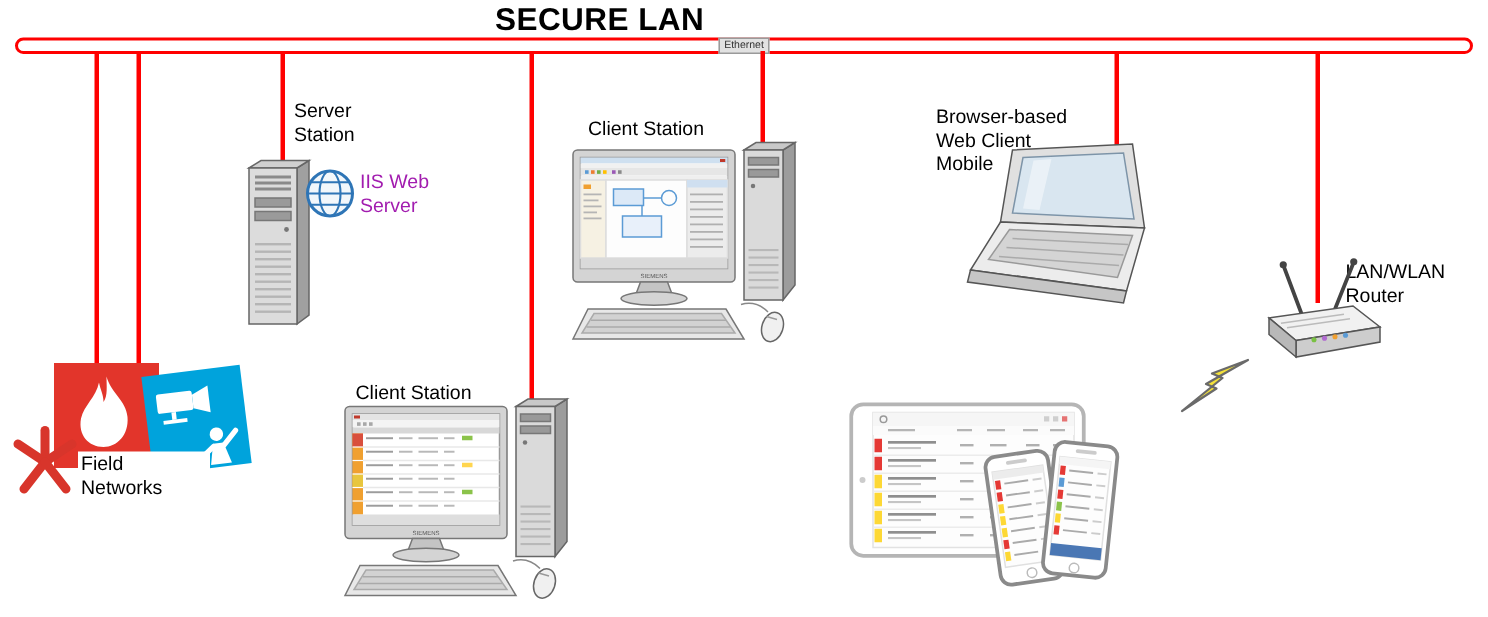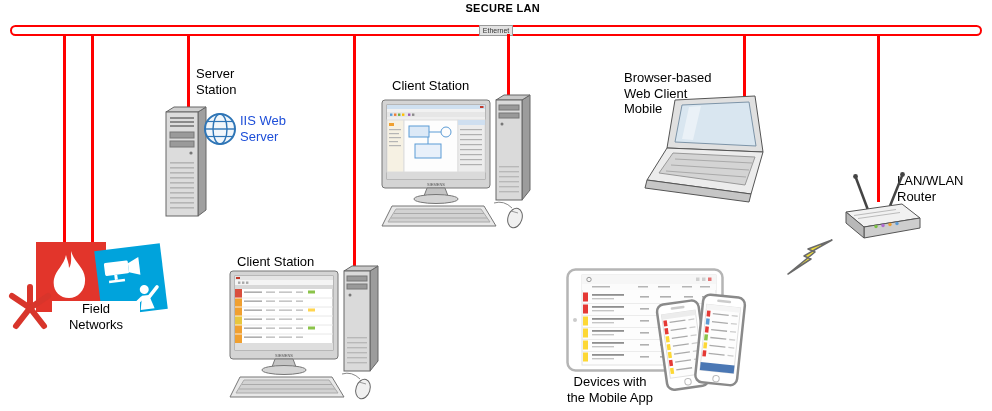--- a/index.html
+++ b/index.html
@@ -1,30 +1,30 @@
 <!DOCTYPE html>
 <html><head>
 <meta charset="utf-8">
 <style>
   * { margin:0; padding:0; box-sizing:border-box; }
   html,body { background:#fff; }
   body { font-family:"Liberation Sans", sans-serif; }
   .canvas { position:relative; width:992px; height:411px; background:#fff; overflow:hidden; }
-  .title { position:absolute; left:330px; top:2px; width:210px; text-align:right;
-           font-size:11px; font-weight:bold; color:#000; letter-spacing:.3px; }
+  .title { position:absolute; left:330px; top:2px; width:210px; text-align:left;
+           font-size:21px; font-weight:bold; color:#000; letter-spacing:.3px; }
   .bus { position:absolute; left:10px; top:25px; width:972px; height:11px;
          border:2.5px solid #ff0000; border-radius:6px; background:#fff;
          display:flex; align-items:center; justify-content:center; }
   .eth { font-size:7px; line-height:9px; background:#e2e2e2; border:1px solid #9a9a9a;
          padding:0 3px; color:#333; }
   .drop { position:absolute; width:3px; background:#ff0000; }
   .lbl { position:absolute; font-size:13px; line-height:15.5px; color:#000; white-space:pre-line; }
-  .center { text-align:center; }
+  .center { }
   .white-bg { background:#fff; padding:0 2px; }
-  .blue { color:#1d4ed8; }
+  .blue { color:#a21caf; }
   svg.dev { position:absolute; overflow:visible; }
 </style>
 </head>
 <body>
 
 <div class="canvas">
 
   <div class="title">SECURE LAN</div>
   <div class="bus">
     <span class="eth">Ethernet</span>
@@ -461,16 +461,14 @@
           <rect x="32" y="28" width="6" height="1.3"></rect>
         <rect x="32" y="36" width="6" height="1.3"></rect>
           <rect x="32" y="44" width="6" height="1.3"></rect>
         <rect x="32" y="52" width="6" height="1.3"></rect>
           <rect x="32" y="60" width="6" height="1.3"></rect>
       </g>
       <rect x="6" y="70" width="34" height="8" fill="#4a77b4"></rect>
     </g>
     <circle cx="23" cy="85" r="3.2" fill="#fff" stroke="#bbb"></circle>
   </svg>
-  <div class="lbl center" style="left:552px;top:374px;width:116px">Devices with
-the Mobile App</div>
 
 </div>
 
 </body></html>

